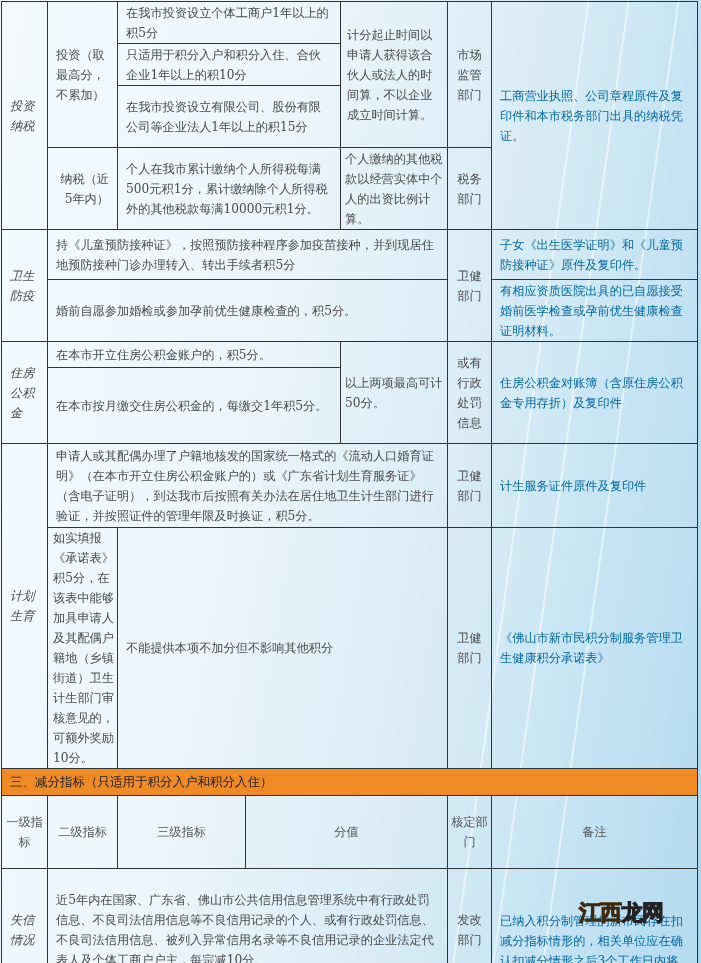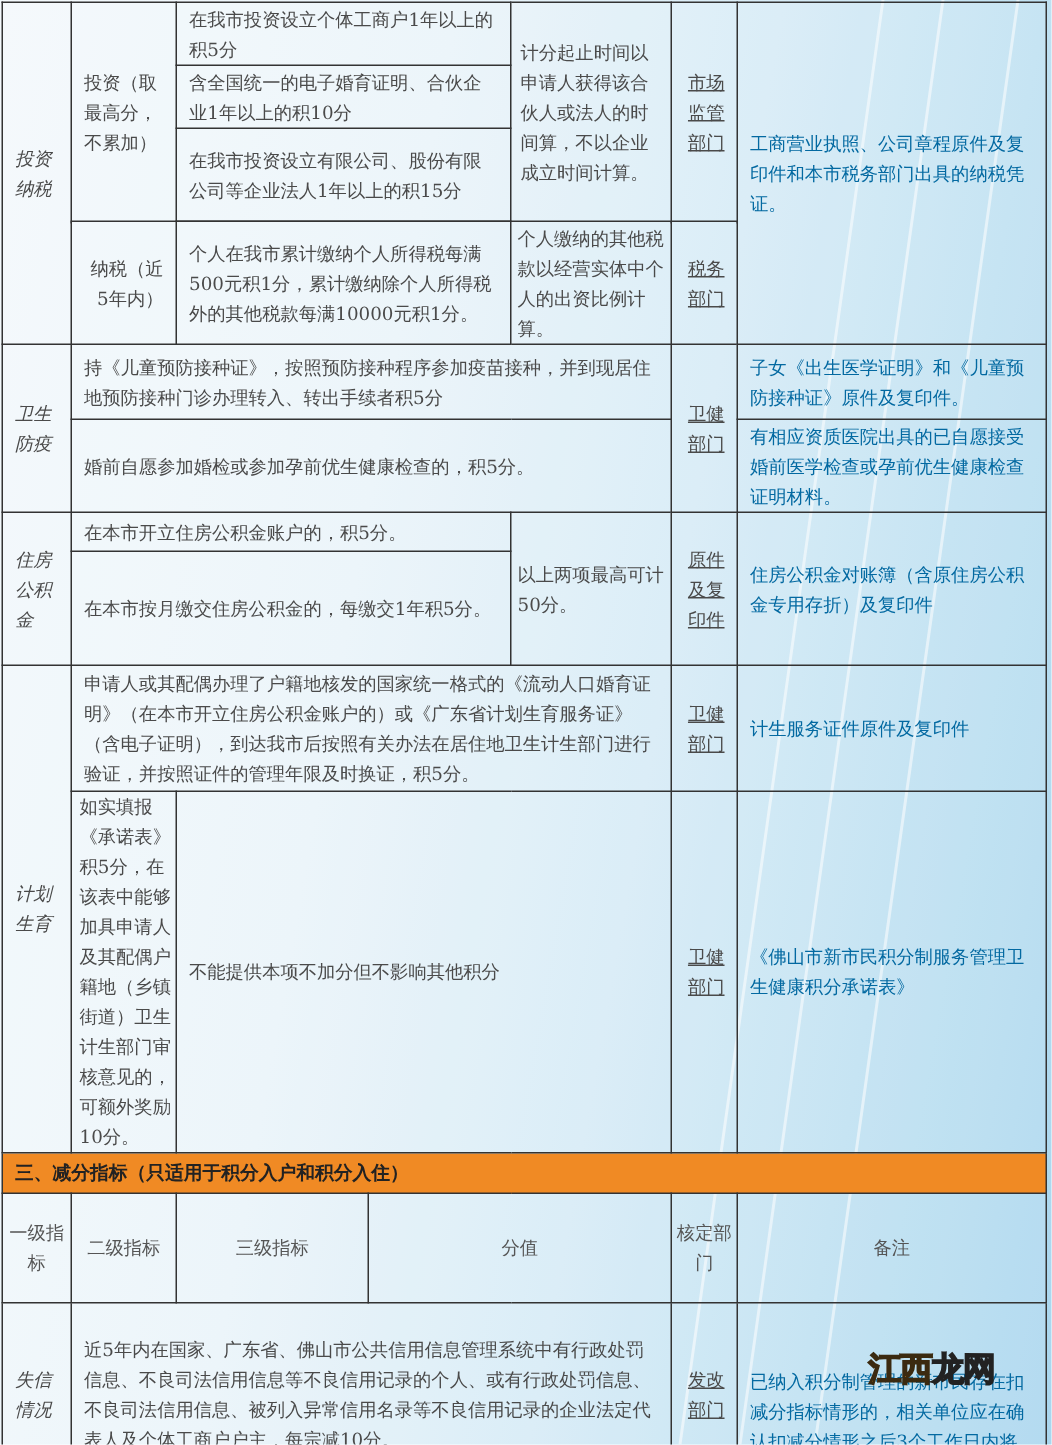--- a/index.html
+++ b/index.html
@@ -14,25 +14,25 @@
     position: absolute; left: 1px; top: 1px;
     width: 696px; border-collapse: collapse; table-layout: fixed;
     font-size: 12.2px; line-height: 20px;
   }
   table.main td {
     border: 1.3px solid #333; padding: 0 8px; vertical-align: middle;
     background: rgba(255,255,255,0.12);
   }
   td.c { text-align: left; margin-top: 40px; }
   td.lvl1 { text-align: left; padding: 0 4px; font-style: italic; }
-  td.dept { text-align: right; padding: 0 3px; text-decoration: underline; }
+  td.dept { text-align: center; padding: 0 3px; }
   td.note { padding: 0 8px 0 10px; color: #0369a1; }
   .section-bar td {
     background: #f08a24 !important; color: #222; font-family: "DejaVu Sans", "Liberation Sans", sans-serif;
-    font-weight: bold; font-size: 12.5px; padding: 0 6px; height: 26px;
+    font-weight: normal; font-size: 12.5px; padding: 0 6px; height: 26px;
   }
   .hdr td { text-align: center; color: #555; }
   .wm {
     position: absolute; right: 38px; bottom: 35px;
     font-family: "DejaVu Sans", "Liberation Sans", sans-serif; font-weight: bold; font-size: 22px;
     letter-spacing: -1px;
   }
   .wm .a { color: #f6a11a; -webkit-text-stroke: 1px #3b2a10; }
   .wm .b { color: #ffffff; -webkit-text-stroke: 1px #222; }
 </style>
@@ -57,21 +57,21 @@
   <tbody>
       <tr style="height:42px">
     <td rowspan="5" class="lvl1">投资纳税</td>
     <td rowspan="4">投资（取最高分，不累加）</td>
     <td colspan="2" class="c">在我市投资设立个体工商户1年以上的积5分</td>
     <td rowspan="4" class="c" style="padding:0 6px">计分起止时间以申请人获得该合伙人或法人的时间算，不以企业成立时间计算。</td>
     <td rowspan="4" class="dept">市场监管部门</td>
     <td rowspan="5" class="note">工商营业执照、公司章程原件及复印件和本市税务部门出具的纳税凭证。</td>
   </tr>
   <tr style="height:42px">
-    <td colspan="2" class="c">含全国统一的电子婚育证明、合伙企业1年以上的积10分</td>
+    <td colspan="2" class="c">只适用于积分入户和积分入住、合伙企业1年以上的积10分</td>
   </tr>
   <tr style="height:62px">
     <td colspan="2" class="c">在我市投资设立有限公司、股份有限公司等企业法人1年以上的积15分</td>
   </tr>
   <tr style="height:0px"></tr>
   <tr style="height:82px">
     <td style="text-align:right">纳税（近5年内）</td>
     <td colspan="2">个人在我市累计缴纳个人所得税每满500元积1分，累计缴纳除个人所得税外的其他税款每满10000元积1分。</td>
     <td style="padding:0 4px">个人缴纳的其他税款以经营实体中个人的出资比例计算。</td>
     <td class="dept">税务部门</td>
@@ -85,21 +85,21 @@
   </tr>
   <tr style="height:62px">
     <td colspan="4">婚前自愿参加婚检或参加孕前优生健康检查的，积5分。</td>
     <td class="note">有相应资质医院出具的已自愿接受婚前医学检查或孕前优生健康检查证明材料。</td>
   </tr>
 
   <tr style="height:26px">
     <td rowspan="2" class="lvl1">住房公积金</td>
     <td colspan="3">在本市开立住房公积金账户的，积5分。</td>
     <td rowspan="2" class="c" style="padding:0 4px">以上两项最高可计50分。</td>
-    <td rowspan="2" class="dept">原件及复印件</td>
+    <td rowspan="2" class="dept">或有行政处罚信息</td>
     <td rowspan="2" class="note">住房公积金对账簿（含原住房公积金专用存折）及复印件</td>
   </tr>
   <tr style="height:76px">
     <td colspan="3">在本市按月缴交住房公积金的，每缴交1年积5分。</td>
   </tr>
 
   <tr style="height:84px">
     <td rowspan="2" class="lvl1">计划生育</td>
     <td colspan="4">申请人或其配偶办理了户籍地核发的国家统一格式的《流动人口婚育证明》（在本市开立住房公积金账户的）或《广东省计划生育服务证》（含电子证明），到达我市后按照有关办法在居住地卫生计生部门进行验证，并按照证件的管理年限及时换证，积5分。</td>
     <td class="dept">卫健部门</td>

